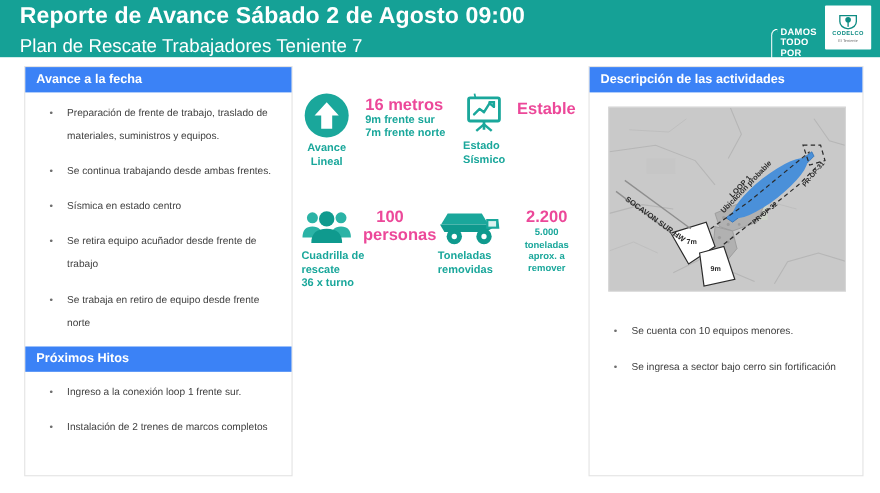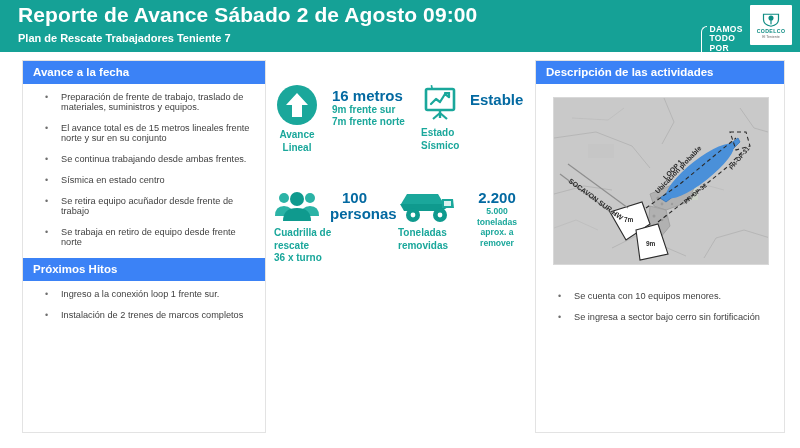--- a/index.html
+++ b/index.html
@@ -16,21 +16,21 @@
     position: absolute; left:0; top:0; width:800px; height:52px;
     background:#15A196;
   }
   .header-title {
     position:absolute; left:18px; top:3px;
     font-size:21px; font-weight:bold; color:#ffffff;
     letter-spacing:0.1px;
   }
   .header-sub {
     position:absolute; left:18px; top:32px;
-    font-size:11px; font-weight:bold; color:#ffffff;
+    font-size:17px; font-weight:normal; color:#ffffff;
   }
   .brand-wrap {
     position:absolute; right:8px; top:3px; height:44px;
     display:flex; align-items:center; gap:6px;
   }
   .damos {
     position:relative; color:#ffffff; font-weight:bold; font-size:8.5px;
     line-height:9.2px; padding-left:9px; letter-spacing:0.3px;margin-top:39px;
   }
   .damos .bracket {
@@ -58,39 +58,39 @@
   .panel-head {
     background:#3b82f6; color:#ffffff;
     font-size:11.5px; font-weight:bold;
     padding:5px 10px 6px 10px;
   }
   .panel-head.sub { margin-top:2px; }
 
   ul.bullets { list-style:none; margin:8px 0 0 0; padding:0 10px 0 16px; }
   ul.bullets li {
     position:relative; font-size:9.2px; color:#3f3f3f;
-    line-height:10px; padding-left:22px; margin-bottom:11px;
+    line-height:21px; padding-left:22px; margin-bottom:11px;
   }
   ul.bullets li::before {
     content:"\2022"; position:absolute; left:6px; top:-0.5px;
     color:#6f6f6f; font-size:9px;
   }
 
   
   .kpi-zone { position:absolute; left:272px; top:72px; width:258px; height:240px; }
   .kpi {
     position:absolute;
     display:flex; flex-direction:column; align-items:flex-start;
   }
   .kpi-label {
     font-size:10px; font-weight:bold; color:#1AA79B; line-height:12.5px;
     margin-top:3px;
   }
   .kpi-big {
-    font-size:15px; font-weight:bold; color:#0369a1; line-height:16px;
+    font-size:15px; font-weight:bold; color:#ec4899; line-height:16px;
   }
   .kpi-med {
     font-size:10px; font-weight:bold; color:#1AA79B; line-height:12px;
   }
   .kpi-small {
     font-size:8.6px; font-weight:bold; color:#1AA79B; line-height:10.6px;
   }
 
   
   .p-avance-icon { left:4px;  top:12px; }
@@ -141,21 +141,20 @@
         <div class="codelco-word">CODELCO</div>
         <div class="codelco-sub">El Teniente</div>
       </div>
     </div>
   </div>
 
   <div class="panel panel-left">
     <div class="panel-head">Avance a la fecha</div>
     <ul class="bullets">
       <li>Preparación de frente de trabajo, traslado de materiales, suministros y equipos.</li>
-      <li>El avance total es de 15 metros lineales frente norte y sur en su conjunto</li>
       <li>Se continua trabajando desde ambas frentes.</li>
       <li>Sísmica en estado centro</li>
       <li>Se retira equipo acuñador desde frente de trabajo</li>
       <li>Se trabaja en retiro de equipo desde frente norte</li>
     </ul>
 
     <div class="panel-head sub">Próximos Hitos</div>
     <ul class="bullets">
       <li>Ingreso a la conexión loop 1 frente sur.</li>
       <li>Instalación de 2 trenes de marcos completos</li>

